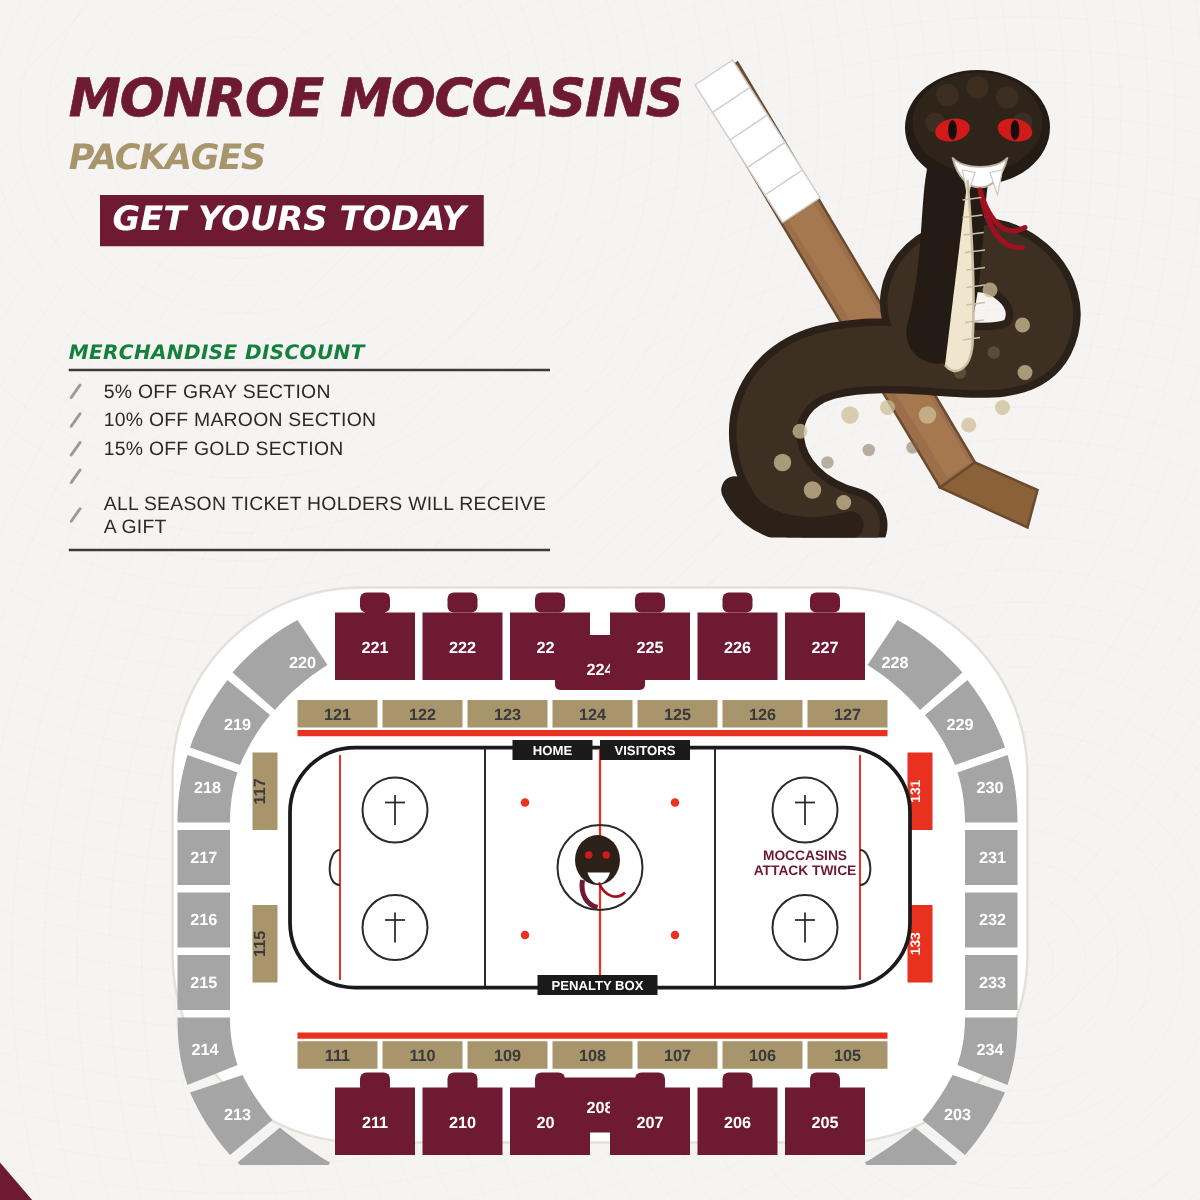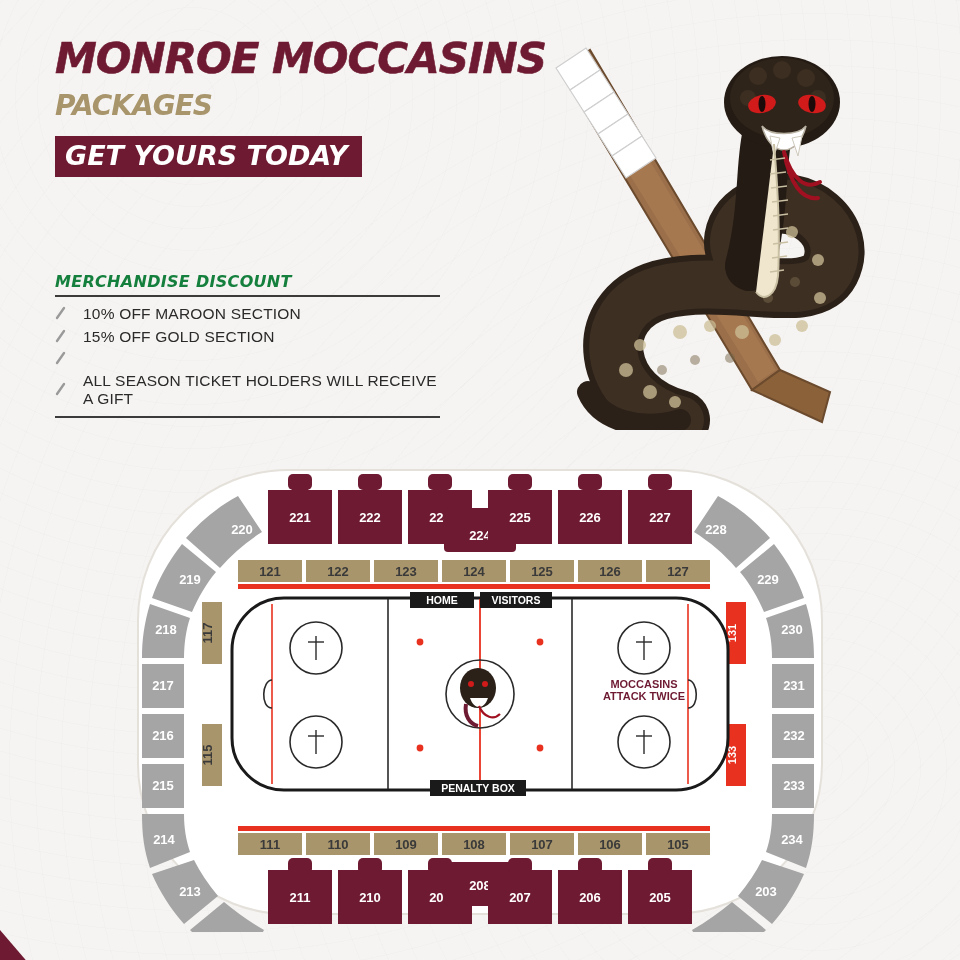--- a/index.html
+++ b/index.html
@@ -15,21 +15,21 @@
     position:absolute;inset:0;
     background:
       repeating-radial-gradient(circle at 20% 10%, rgba(0,0,0,0.012) 0 1px, rgba(0,0,0,0) 1px 22px),
       repeating-radial-gradient(circle at 85% 80%, rgba(0,0,0,0.012) 0 1px, rgba(0,0,0,0) 1px 26px),
       #f6f4f2;
     pointer-events:none;
   }
   
   .ribbon{position:absolute;left:-60px;bottom:-40px;width:330px;height:260px;transform:rotate(0deg);pointer-events:none;}
 
-  .headline{position:absolute;left:55px;top:36px;width:600px;}
+  .headline{position:absolute;left:55px;top:56px;width:600px;}
   .title-1{
     font-family:"DejaVu Sans", sans-serif;
     font-weight:bold;font-style:italic;
     font-size:42px;line-height:46px;
     letter-spacing:-1px;
     color:#6e1a32;
     text-transform:uppercase;
     -webkit-text-stroke:0.6px #6e1a32;
   }
   .title-2{
@@ -53,20 +53,21 @@
     display:inline-block;
     background:#6e1a32;
     color:#ffffff;
     font-family:"DejaVu Sans", sans-serif;
     font-weight:bold;font-style:italic;
     font-size:27px;line-height:30px;
     padding:5px 14px 6px 10px;
     margin-top:6px;
     letter-spacing:0px;
     text-transform:uppercase;
+    margin-left:25px;
   }
   .merch{
     position:absolute;left:55px;top:272px;width:390px;
   }
   .merch-title{
     font-family:"DejaVu Sans", sans-serif;
     font-weight:bold;font-style:italic;
     font-size:16px;
     color:#15803d;
     letter-spacing:0.3px;
@@ -111,20 +112,28 @@
 
 <div class="headline">
   <div class="title-1">MONROE MOCCASINS</div>
   <div class="title-3">PACKAGES</div>
   <div class="subbar">GET YOURS TODAY</div>
 </div>
 
 <div class="merch">
   <div class="merch-title">MERCHANDISE DISCOUNT</div>
   <ul>
+    <li>
+      <span class="check">
+        <svg width="20" height="16" viewBox="0 0 20 16">
+            <path d="M2 12 L9 2" stroke="#9a9a9a" stroke-width="2.4" fill="none" stroke-linecap="round"></path>
+          </svg>
+      </span>
+      <span>5% OFF GRAY SECTION</span>
+    </li>
     <li>
       <span class="check">
         <svg width="20" height="16" viewBox="0 0 20 16">
             <path d="M2 12 L9 2" stroke="#9a9a9a" stroke-width="2.4" fill="none" stroke-linecap="round"></path>
           </svg>
       </span>
       <span>10% OFF MAROON SECTION</span>
     </li>
     <li>
       <span class="check">

